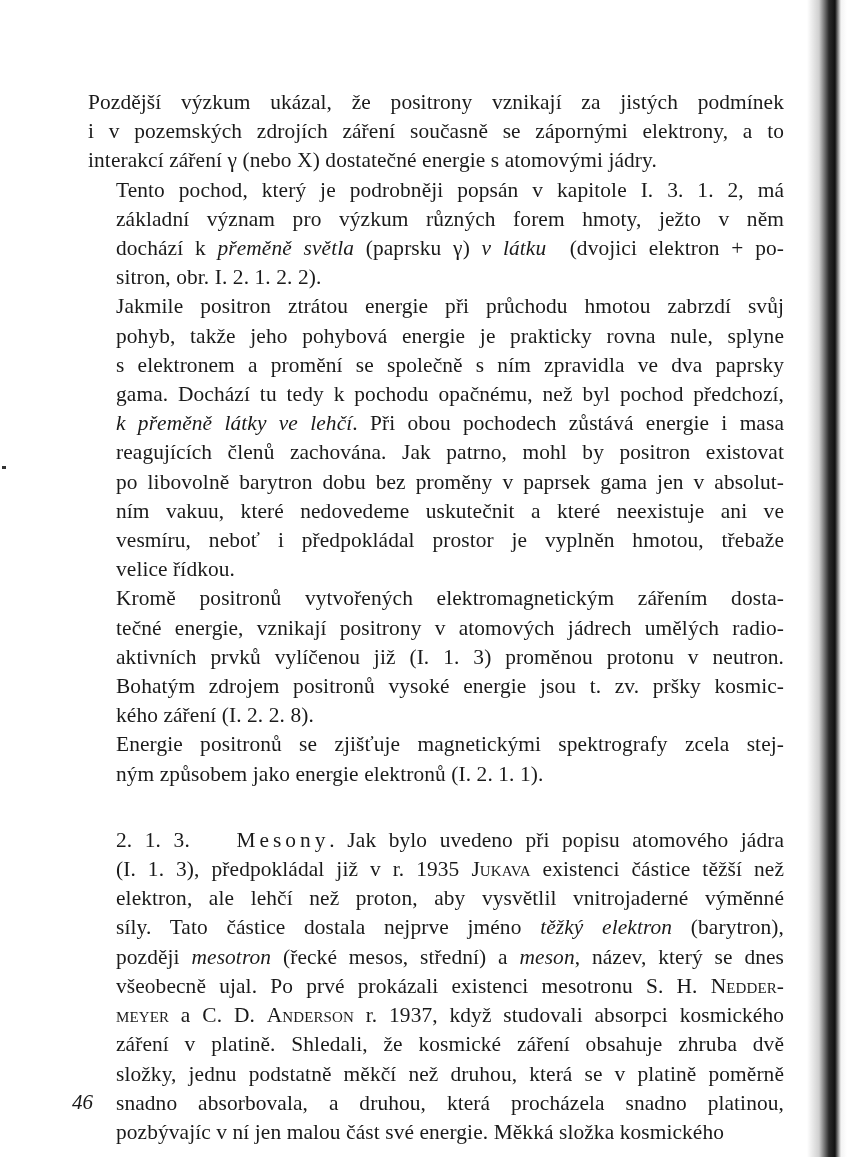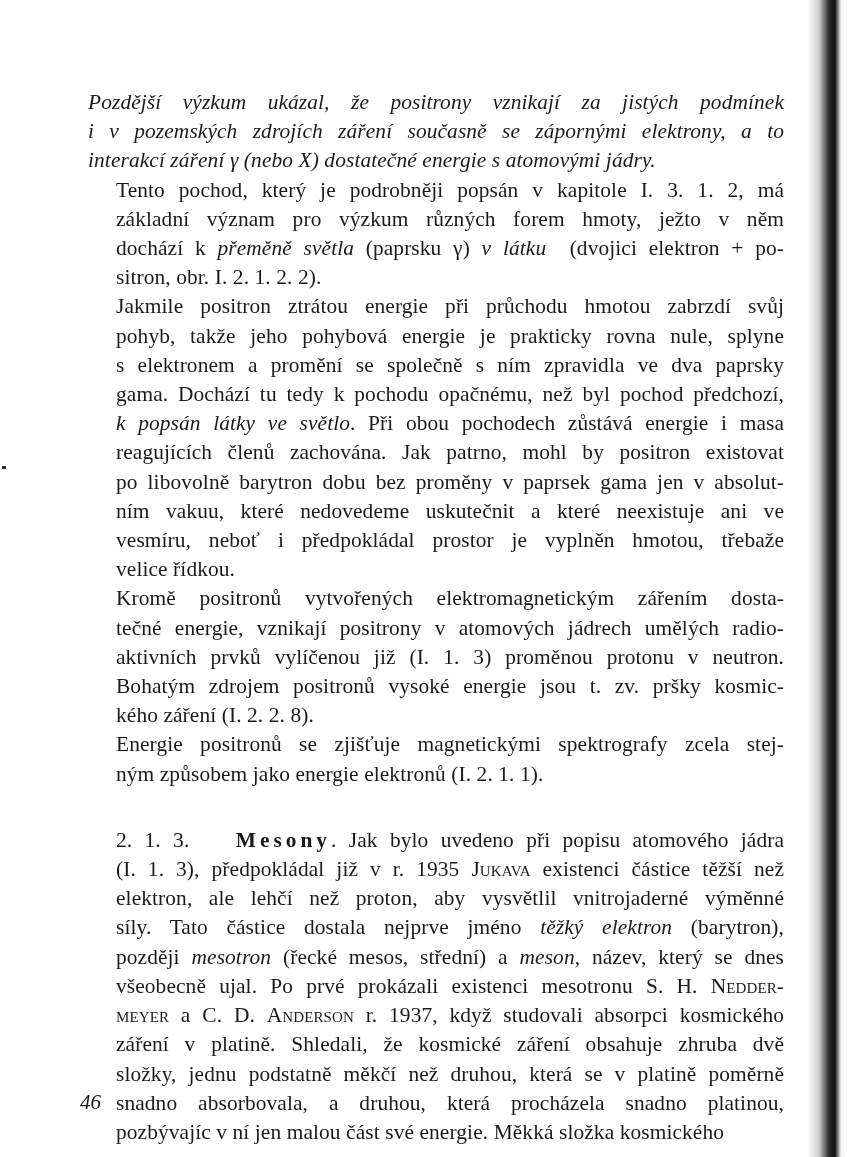--- a/index.html
+++ b/index.html
@@ -7,29 +7,29 @@
     width: 847px; height: 1157px; background: #ffffff; position: relative; overflow: hidden;
     font-family: "Liberation Serif", "DejaVu Serif", serif; color: #1a1a1a;
   }
   .page { position: absolute; left: 0; top: 0; width: 847px; height: 1157px; background: #fff; }
   .text-block {
     position: absolute; left: 88px; top: 88px; width: 696px;
     font-size: 21.4px; line-height: 29.2px; text-align: justify;
     letter-spacing: 0.1px;
   }
   .para { margin: 0; text-indent: 28px; }
-  .para.first { text-indent: 0; font-style: italic; }
+  .para.first { text-indent: 0; }
   .para span.line { display: block; text-align: justify; text-align-last: justify; }
   .para span.line.last { text-align-last: left; }
   .section-gap { height: 37px; }
   em { font-style: italic; margin-top: 40px; }
   .sc { font-variant: small-caps; }
-  .spaced { letter-spacing: 4px; font-weight: bold; margin-left: 34px; }
+  .spaced { letter-spacing: 4px; font-weight: normal; margin-left: 34px; }
   .page-number {
-    position: absolute; left: 80px; top: 1090px; font-size: 21px; font-style: italic; font-family: Liberation Serif, serif;
+    position: absolute; left: 72px; top: 1090px; font-size: 21px; font-style: italic; font-family: Liberation Serif, serif;
   }
   .binding-shadow {
     position: absolute; top: 0; right: 0; width: 40px; height: 1157px;
     background: linear-gradient(to right, rgba(255,255,255,0) 0%, rgba(160,160,160,0.5) 30%, #2a2a2a 55%, #111 70%, #f4f4f4 85%, #ffffff 100%);
   }
   .stray-mark { position: absolute; left: 2px; top: 466px; width: 4px; height: 3px; background: #333; }
 </style>
 </head>
 <body>
 
@@ -47,21 +47,21 @@
       <span class="line">základní význam pro výzkum různých forem hmoty, ježto v něm</span>
       <span class="line"><span>dochází k </span><em>přeměně světla</em><span> (paprsku γ) </span><em>v látku</em><span>&nbsp; (dvojici elektron + po-</span></span>
       <span class="line last">sitron, obr. I. 2. 1. 2. 2).</span>
     </p>
 
     <p class="para">
       <span class="line" style="text-indent:28px">Jakmile positron ztrátou energie při průchodu hmotou zabrzdí svůj</span>
       <span class="line">pohyb, takže jeho pohybová energie je prakticky rovna nule, splyne</span>
       <span class="line">s elektronem a promění se společně s ním zpravidla ve dva paprsky</span>
       <span class="line">gama. Dochází tu tedy k pochodu opačnému, než byl pochod předchozí,</span>
-      <span class="line"><em>k popsán látky ve světlo</em><span>. Při obou pochodech zůstává energie i masa</span></span>
+      <span class="line"><em>k přeměně látky ve lehčí</em><span>. Při obou pochodech zůstává energie i masa</span></span>
       <span class="line">reagujících členů zachována. Jak patrno, mohl by positron existovat</span>
       <span class="line">po libovolně barytron dobu bez proměny v paprsek gama jen v absolut-</span>
       <span class="line">ním vakuu, které nedovedeme uskutečnit a které neexistuje ani ve</span>
       <span class="line">vesmíru, neboť i předpokládal prostor je vyplněn hmotou, třebaže</span>
       <span class="line last">velice řídkou.</span>
     </p>
 
     <p class="para">
       <span class="line" style="text-indent:28px">Kromě positronů vytvořených elektromagnetickým zářením dosta-</span>
       <span class="line">tečné energie, vznikají positrony v atomových jádrech umělých radio-</span>

